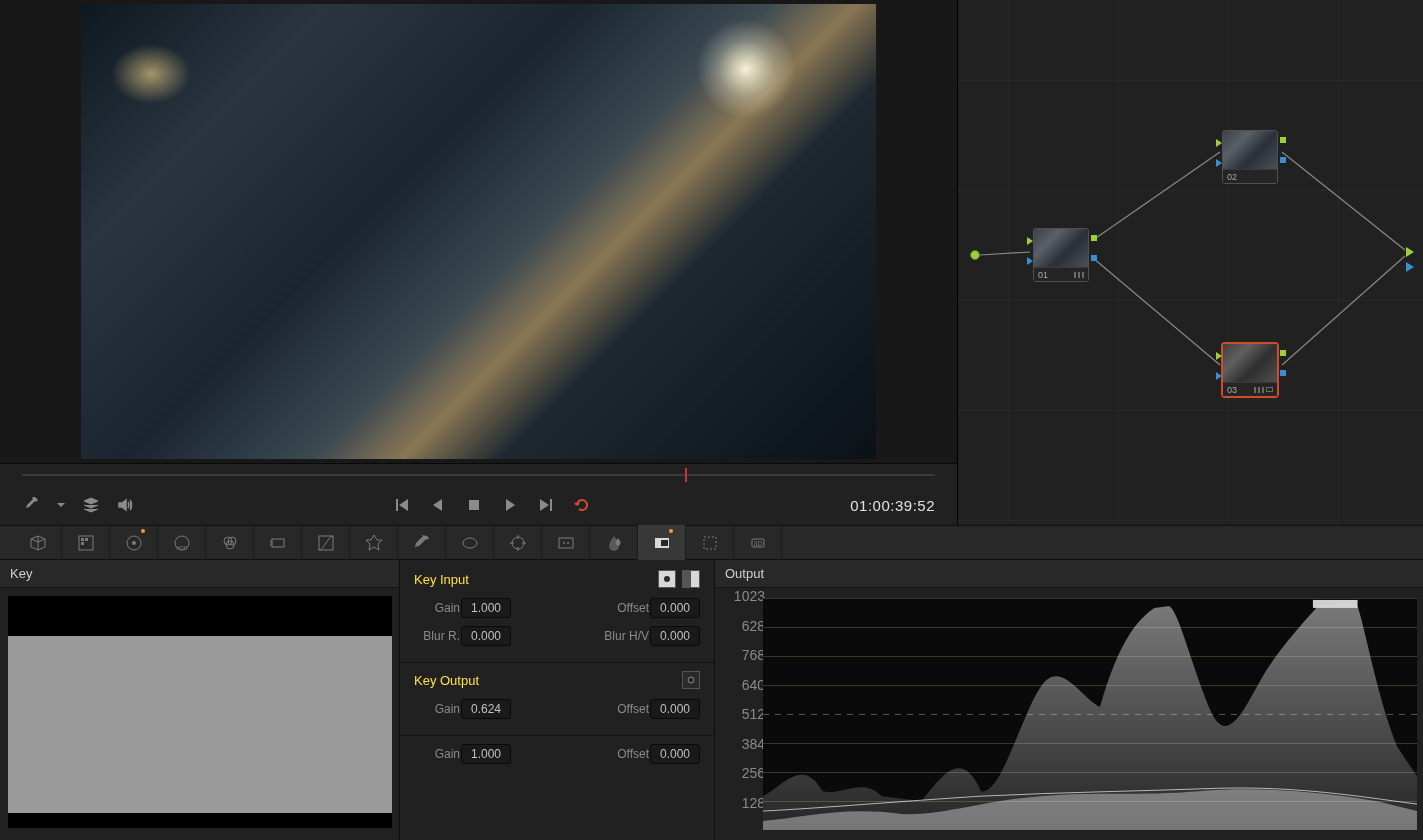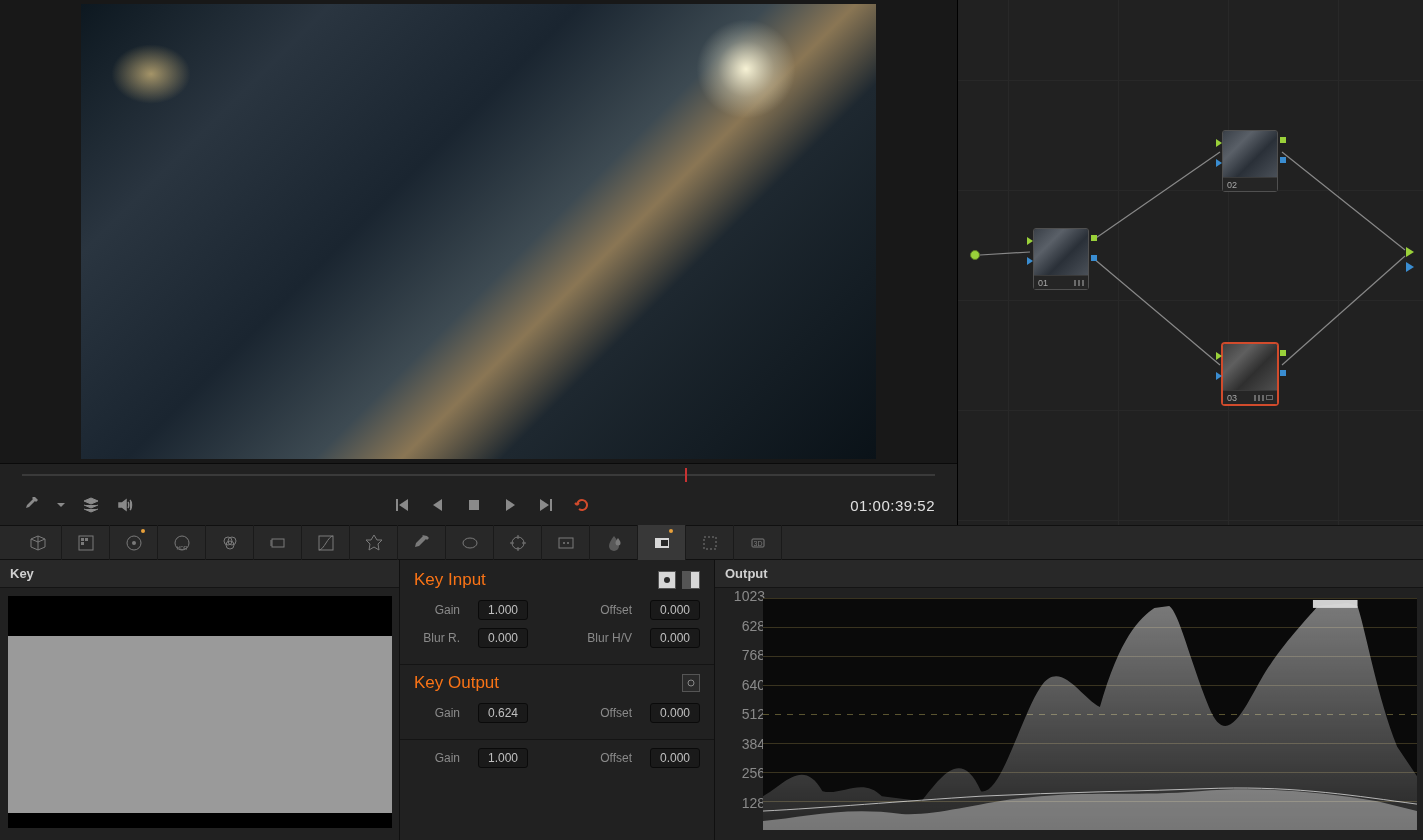--- a/index.html
+++ b/index.html
@@ -138,21 +138,21 @@
 .node-out-arrow {
   position: absolute;
   width: 0; height: 0;
   border-top: 5px solid transparent;
   border-bottom: 5px solid transparent;
   border-left: 8px solid #9ad13a;
 }
 .node {
   position: absolute;
   width: 56px;
-  height: 62px;
+  height: 54px;
   background: #2e2e2e;
   border: 1px solid #505050;
   border-radius: 3px;
   display: flex;
   flex-direction: column;
 }
 .node.selected {
   border: 1px solid #d14b2c;
   box-shadow: 0 0 0 1px #d14b2c;
 }
@@ -234,21 +234,20 @@
 }
 .panel-header {
   height: 28px;
   background: #282828;
   display: flex;
   align-items: center;
   padding: 0 10px;
   color: #d0d0d0;
   font-size: 13px;
   border-bottom: 1px solid #141414;
-  font-weight: bold;
 }
 .panel-header .spacer { flex: 1; }
 .panel-header .sub { color: #d0d0d0; margin-right:8px;}
 .key-preview {
   padding: 8px;
 }
 .key-prev-box {
   width: 384px;
   height: 232px;
   background: #000;
@@ -259,22 +258,22 @@
   position:absolute;
   top:40px; left:0; right:0; height:177px;
   background:#9a9a9a;
 }
 .key-panel-body {
   padding: 10px 14px;
   display: flex;
   flex-direction: column;
 }
 .key-section-title {
-  color: #f97316;
-  font-size: 17px;
+  color: #fde047;
+  font-size: 13px;
   margin-bottom: 10px;
   display:flex;
   align-items:center;
 }
 .key-section-title .spacer{flex:1;}
 .sq-btn {
   width:18px; height:18px; border:1px solid #555; margin-left:6px;
   display:flex;align-items:center;justify-content:center;
   background:#2a2a2a;
 }
@@ -283,21 +282,21 @@
 .sq-btn svg{width:12px;height:12px;}
 .key-row {
   display: flex;
   align-items:center;
   gap: 12px;
   margin-bottom: 8px;
 }
 .key-field {
   display: flex;
   align-items: center;
-  gap: 18px;
+  gap: 1px;
 }
 .key-label {
   width: 46px;
   text-align: right;
   color: #8a8a8a;
   font-size: 12px;
 }
 .key-input {
   width: 50px;
   height: 20px;

